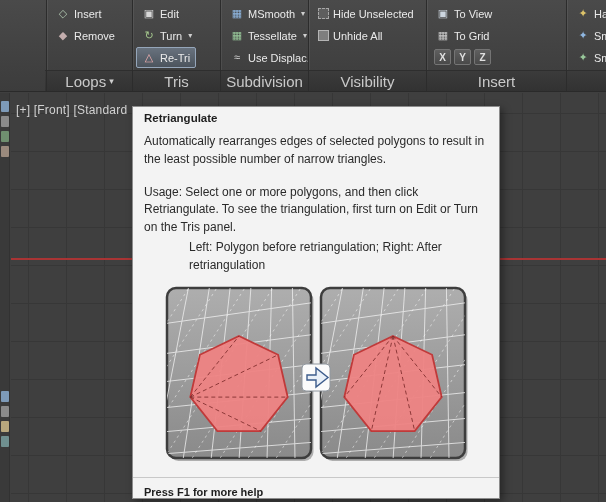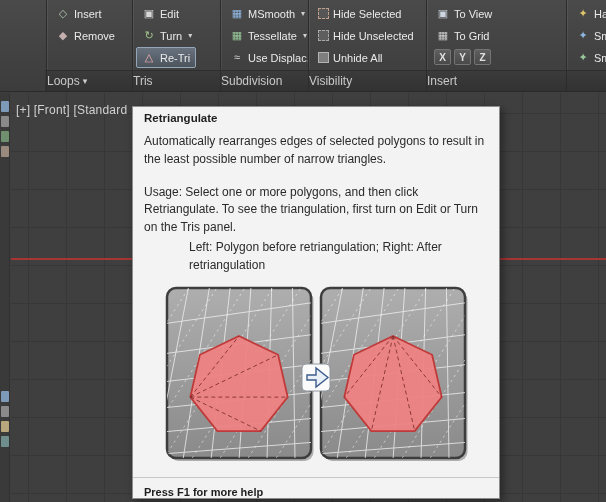--- a/index.html
+++ b/index.html
@@ -12,22 +12,22 @@
   
   .ribbon {
     position: absolute; top: 0; left: 0; width: 606px; height: 92px;
     display: flex; background: linear-gradient(#4a4a4a, #3c3c3c);
     border-bottom: 1px solid #2a2a2a;
   }
   .sec { display: flex; flex-direction: column; height: 100%; }
   .sec + .sec { border-left: 1px solid #2c2c2c; box-shadow: inset 1px 0 0 rgba(255,255,255,0.07); }
   .sec-rows { flex: 1; display: flex; flex-direction: column; gap: 1px; padding: 3px 3px 0; align-items: flex-start; overflow: hidden; }
   .sec-label {
-    height: 21px; display: flex; align-items: center; justify-content: flex-start; gap: 3px;
-    font-size: 12px; color: #c9c9c9;
+    height: 21px; display: flex; align-items: center; justify-content: center; gap: 3px;
+    font-size: 15px; color: #c9c9c9;
     background: linear-gradient(#3b3b3b, #323232); border-top: 1px solid #2e2e2e;
     white-space: nowrap; overflow: hidden;
   }
   .tbtn {
     display: inline-flex; align-items: center; gap: 4px; height: 21px; padding: 0 5px;
     font-size: 11px; color: #eaeaea; white-space: nowrap;
     border: 1px solid transparent; border-radius: 2px; cursor: default;
   }
   .tbtn.hl { background: linear-gradient(#68727e, #4c545d); border-color: #95a6ba; }
   .caret::after { content: "▾"; font-size: 8px; color: #cfcfcf; margin-left: 2px; }
@@ -166,24 +166,20 @@
             <span>Use Displac...</span>
           </div>
       </div>
       <div class="sec-label">
           <span>Subdivision</span>
         </div>
     </div>
 
     <div class="sec sec-visibility">
       <div class="sec-rows">
-        <div class="tbtn">
-            <span class="hide-ic"></span>
-            <span>Hide Selected</span>
-          </div>
         <div class="tbtn">
             <span class="hide2-ic"></span>
             <span>Hide Unselected</span>
           </div>
         <div class="tbtn">
             <span class="unhide-ic"></span>
             <span>Unhide All</span>
           </div>
       </div>
       <div class="sec-label">

